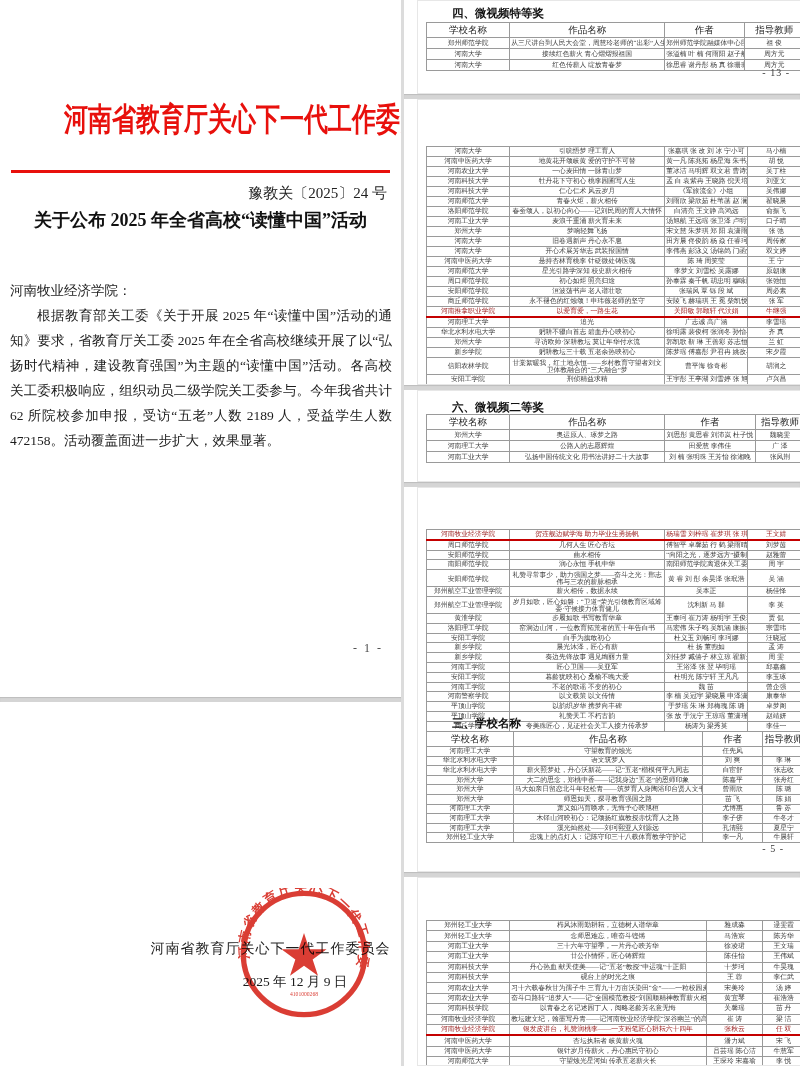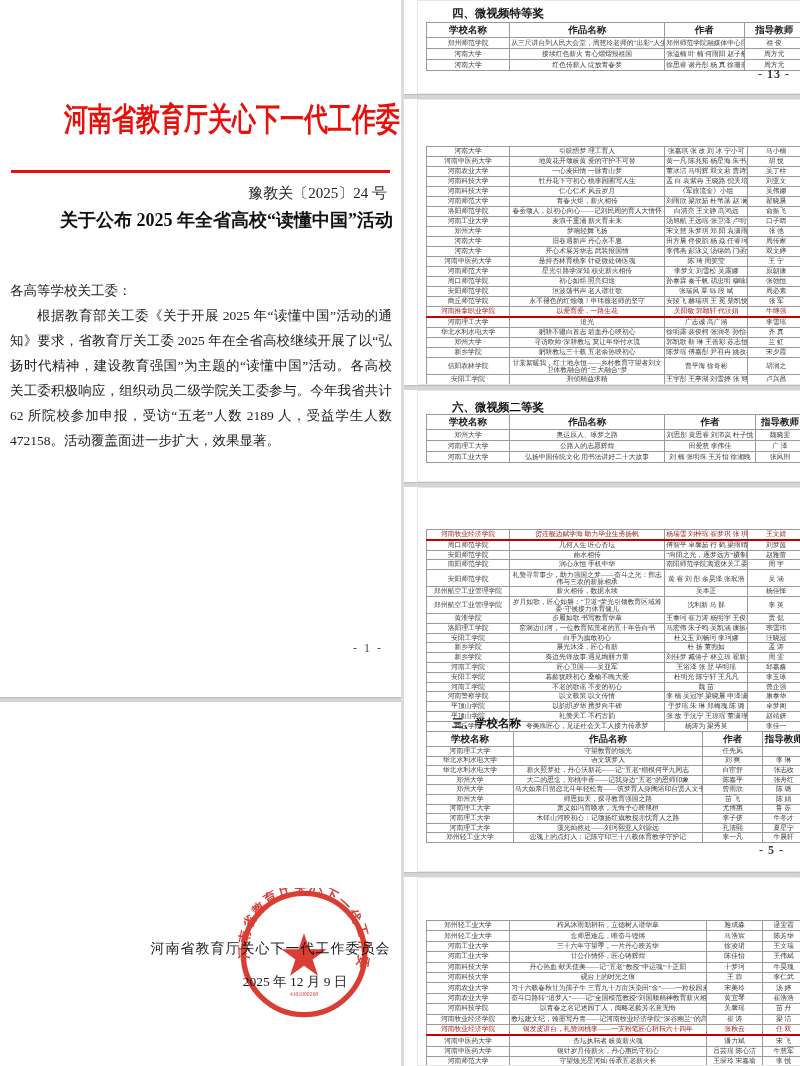--- a/index.html
+++ b/index.html
@@ -14,45 +14,45 @@
   .h-gap{position:absolute;left:0;width:100%;background:#d5d5d5;box-shadow:inset 0 1px 1px #bdbdbd;}
 
   
   .page{position:absolute;left:0;width:401px;background:#fff;overflow:hidden;}
   .org-header{position:absolute;top:98px;left:0;width:401px;text-align:center;
     color:#e8100c;font-weight:bold;font-size:32px;line-height:42px;white-space:nowrap;}
   .org-header span{display:inline-block;transform:scaleX(0.75);transform-origin:center;}
   .red-rule{position:absolute;top:170px;left:11px;width:379px;height:3px;background:#e8100c;}
   .doc-number{position:absolute;top:184px;right:14px;font-size:15px;color:#222;}
   .doc-title{position:absolute;top:206px;left:0;width:401px;text-align:center;
-    font-weight:bold;font-size:18px;line-height:28px;color:#111;margin-left:26px;}
+    font-weight:bold;font-size:18px;line-height:28px;color:#111;}
   .doc-body{position:absolute;left:10px;width:382px;font-size:13.5px;line-height:25px;
     text-align:justify;color:#1c1c1c;}
   .doc-body p{margin:0;}
   .doc-body p.indent{text-indent:2em;}
   .pagenum-left{position:absolute;top:641px;right:18px;font-size:12px;color:#4a4a4a;letter-spacing:2px;}
 
   .sign-org{position:absolute;top:238px;left:140px;width:261px;text-align:center;
     font-size:14px;color:#1c1c1c;letter-spacing:1px;}
   .sign-date{position:absolute;top:271px;left:180px;width:230px;text-align:center;
     font-size:13.5px;color:#1c1c1c;}
   .stamp{position:absolute;top:186px;left:238px;width:132px;height:132px;
     opacity:0.9;mix-blend-mode:multiply;}
 
   
   .frag{position:absolute;left:13px;width:396px;background:#fff;border:1px solid #e7e7e7;
     box-sizing:border-box;overflow:hidden;}
   .sec-head{position:absolute;font-weight:bold;font-size:11.5px;color:#111;white-space:nowrap;}
-  .pagenum-frag{position:absolute;font-size:12px;color:#3a3a3a;letter-spacing:1px;font-weight:bold;}
+  .pagenum-frag{position:absolute;font-size:10px;color:#3a3a3a;letter-spacing:1px;}
 
   table.t{position:absolute;left:8px;width:379px;border-collapse:collapse;table-layout:fixed;
     font-size:6.8px;color:#3c3c3c;border:1px solid #6f6f6f;}
   table.t th,table.t td{border:1px solid #9a9a9a;text-align:center;vertical-align:middle;
     overflow:hidden;white-space:nowrap;padding:0 1px;}
-  table.t th{font-size:9.5px;font-weight:bold;color:#222;height:14px;text-align:center;}
+  table.t th{font-size:9.5px;font-weight:normal;color:#222;height:14px;text-align:center;}
   table.t td{line-height:1;}
   .rh10 td{height:10px;} .rh9 td{height:9px;} .rh88 td{height:8.8px;}
   .rh86 td{height:8.6px;} .rh94 td{height:9.4px;}
   table.t tr.tall td{height:16px;white-space:normal;line-height:1.05;}
   table.t tr.red td{border-bottom:2px solid #c40000;color:#9c2222;}
 </style>
 </head>
 <body>
 
 <div id="canvas">
@@ -62,21 +62,21 @@
     <div class="page" style="top:0;height:697px;">
       <div class="org-header">
         <span>河南省教育厅关心下一代工作委员会</span>
       </div>
       <div class="red-rule"></div>
       <div class="doc-number">豫教关〔2025〕24 号</div>
       <div class="doc-title">
         <div>关于公布 2025 年全省高校“读懂中国”活动</div>
       </div>
       <div class="doc-body" style="top:278px;">
-        <p>各高等学校关工委：</p>
+        <p>河南牧业经济学院：</p>
         <p class="indent">根据教育部关工委《关于开展 2025 年“读懂中国”活动的通知》要求，省教育厅关工委 2025 年在全省高校继续开展了以“弘扬时代精神，建设教育强国”为主题的“读懂中国”活动。各高校关工委积极响应，组织动员二级学院关工委参与。今年我省共计 62 所院校参加申报，受访“五老”人数 2189 人，受益学生人数 472158。活动覆盖面进一步扩大，效果显著。</p>
       </div>
       <div class="pagenum-left">- 1 -</div>
     </div>
 
     <div class="h-gap" style="top:697px;height:5px;width:401px;"></div>
 
     <div class="page" style="top:702px;height:364px;">
       <div class="sign-org">河南省教育厅关心下一代工作委员会</div>
       <div class="sign-date">2025 年 12 月 9 日</div>

